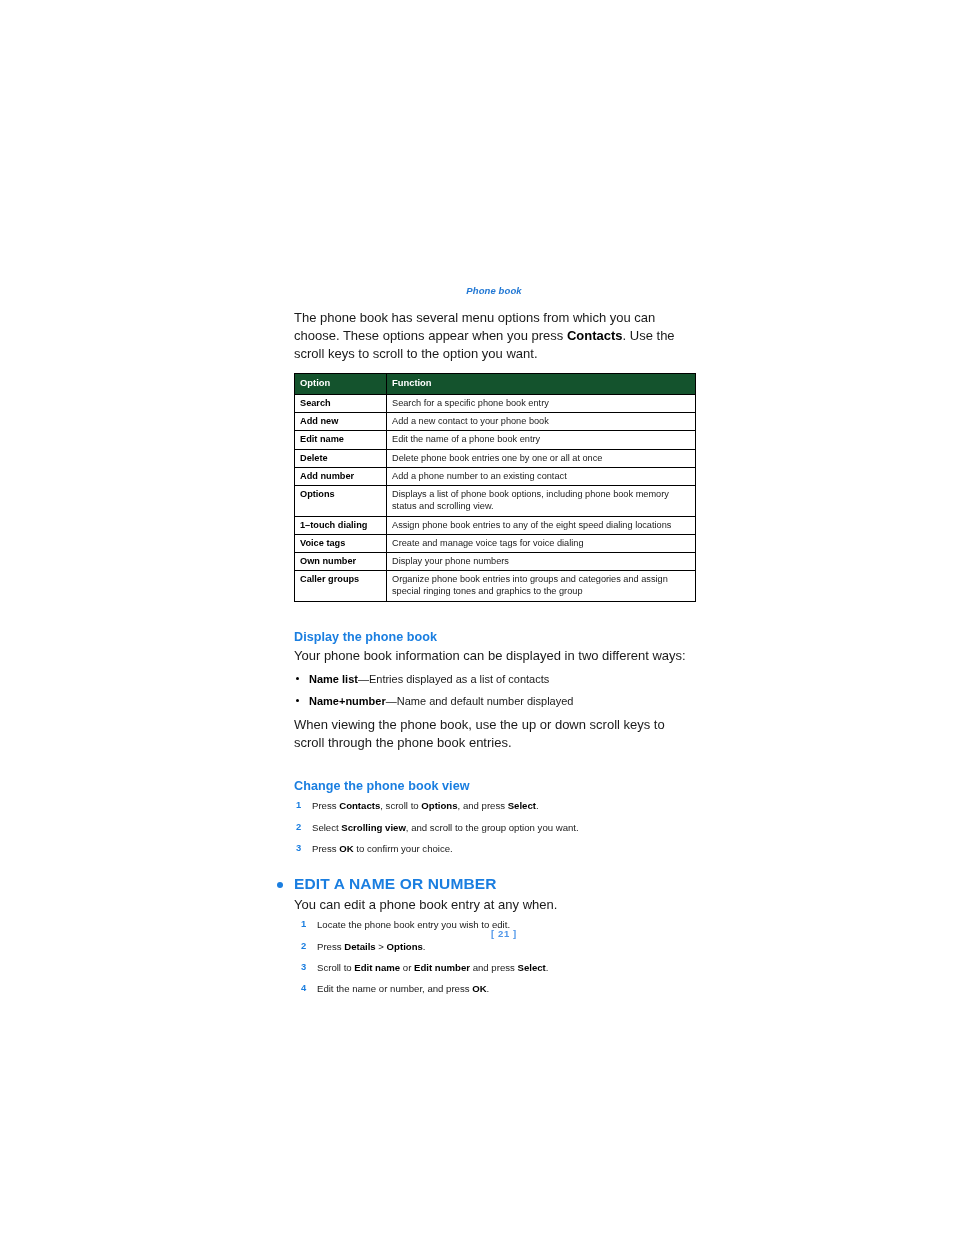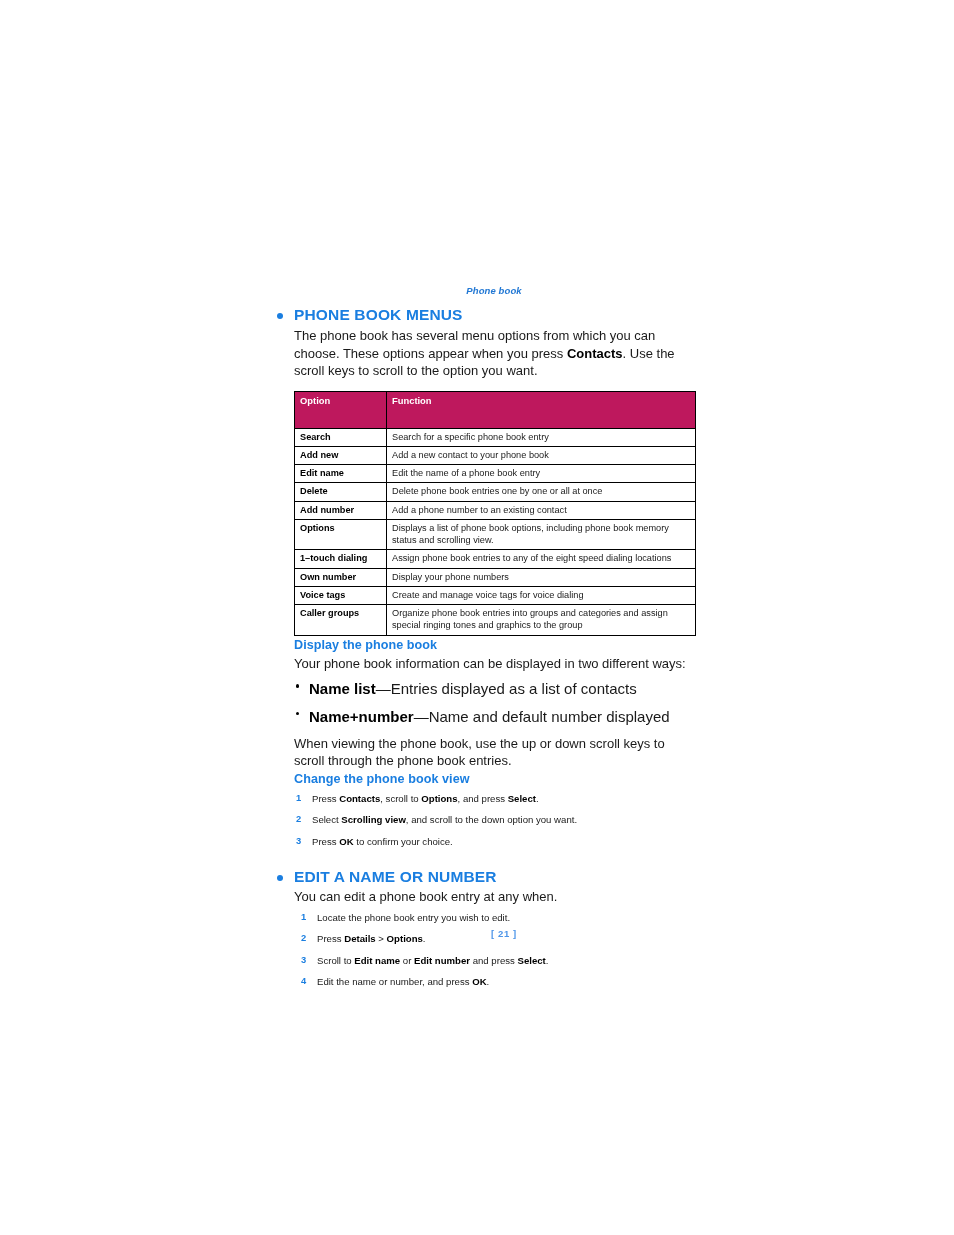--- a/index.html
+++ b/index.html
@@ -94,59 +94,59 @@
   table.menus th,
   table.menus td {
     border: 1px solid #000000;
     padding: 2px 5px 3px 5px;
     font-size: 9.2px;
     line-height: 1.33;
     vertical-align: top;
     text-align: left;
   }
   table.menus thead th {
-    background: #be185d;
+    background: #14532d;
     color: #ffffff;
     font-weight: bold;
     font-size: 9.4px;
     padding-top: 3px;
-    padding-bottom: 20px;
+    padding-bottom: 4px;
     border-color: #000000;
   }
   table.menus col.c1 { width: 92px; }
   table.menus col.c2 { width: 309px; }
   table.menus td.opt {
     font-weight: bold;
     color: #000000;
   }
   table.menus td.fn {
     color: #1a1a1a;
   }
 
   
   h2.sub-title {
-    margin: 2px 0 1px 17px;
+    margin: 28px 0 1px 17px;
     font-size: 12.6px;
     font-weight: bold;
     color: #1a7ee0;
     letter-spacing: 0.05px;
     line-height: 1.2;
   }
 
   
   ul.dotlist {
     list-style: none;
     margin: 7px 0 0 17px;
     padding: 0;
     width: 402px;
   }
   ul.dotlist li {
     position: relative;
     padding-left: 15px;
-    font-size: 15px;
+    font-size: 11px;
     line-height: 1.37;
     margin-bottom: 7px;
     color: #1a1a1a;
   }
   ul.dotlist li .dot {
     position: absolute;
     left: 2px;
     top: 5px;
     width: 3.4px;
     height: 3.4px;
@@ -199,24 +199,20 @@
 </style>
 </head>
 <body>
 
 <div class="page">
 
   <div class="running-head">Phone book</div>
 
   <div class="content">
 
-    <div class="h1-block">
-      <span class="h1-bullet"></span>
-      <h1 class="sec-title">PHONE BOOK MENUS</h1>
-    </div>
 
     <p class="body"><span>The phone book has several menu options from which you can choose. These options appear when you press </span><b>Contacts</b><span>. Use the scroll keys to scroll to the option you want.</span></p>
 
     <div class="tbl-wrap">
       <table class="menus">
         <colgroup>
             <col class="c1">
             <col class="c2">
           </colgroup>
         <thead>
@@ -248,26 +244,26 @@
           </tr>
           <tr>
             <td class="opt">Options</td>
             <td class="fn">Displays a list of phone book options, including phone book memory status and scrolling view.</td>
           </tr>
           <tr>
             <td class="opt">1–touch dialing</td>
             <td class="fn">Assign phone book entries to any of the eight speed dialing locations</td>
           </tr>
           <tr>
+            <td class="opt">Voice tags</td>
+            <td class="fn">Create and manage voice tags for voice dialing</td>
+          </tr>
+          <tr>
             <td class="opt">Own number</td>
             <td class="fn">Display your phone numbers</td>
-          </tr>
-          <tr>
-            <td class="opt">Voice tags</td>
-            <td class="fn">Create and manage voice tags for voice dialing</td>
           </tr>
           <tr>
             <td class="opt">Caller groups</td>
             <td class="fn">Organize phone book entries into groups and categories and assign special ringing tones and graphics to the group</td>
           </tr>
         </tbody>
       </table>
     </div>
 
     <h2 class="sub-title">Display the phone book</h2>
@@ -284,21 +280,21 @@
 
     <p class="body">When viewing the phone book, use the up or down scroll keys to scroll through the phone book entries.</p>
 
     <h2 class="sub-title">Change the phone book view</h2>
 
     <ol class="numlist">
       <li>
         <span class="num">1</span><span>Press </span><b>Contacts</b><span>, scroll to </span><b>Options</b><span>, and press </span><b>Select</b><span>.</span>
       </li>
       <li>
-        <span class="num">2</span><span>Select </span><b>Scrolling view</b><span>, and scroll to the down option you want.</span>
+        <span class="num">2</span><span>Select </span><b>Scrolling view</b><span>, and scroll to the group option you want.</span>
       </li>
       <li>
         <span class="num">3</span><span>Press </span><b>OK</b><span> to confirm your choice.</span>
       </li>
     </ol>
 
     <div class="h1-block" style="margin-top:20px;">
       <span class="h1-bullet"></span>
       <h1 class="sec-title">EDIT A NAME OR NUMBER</h1>
     </div>

